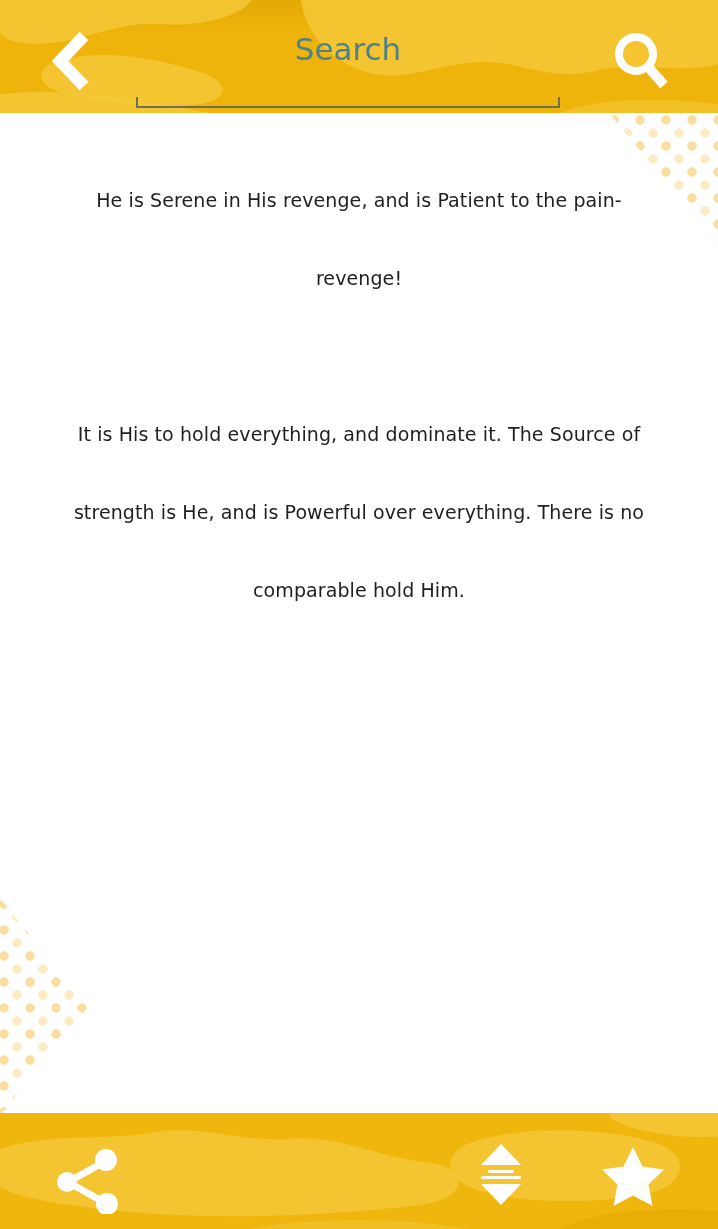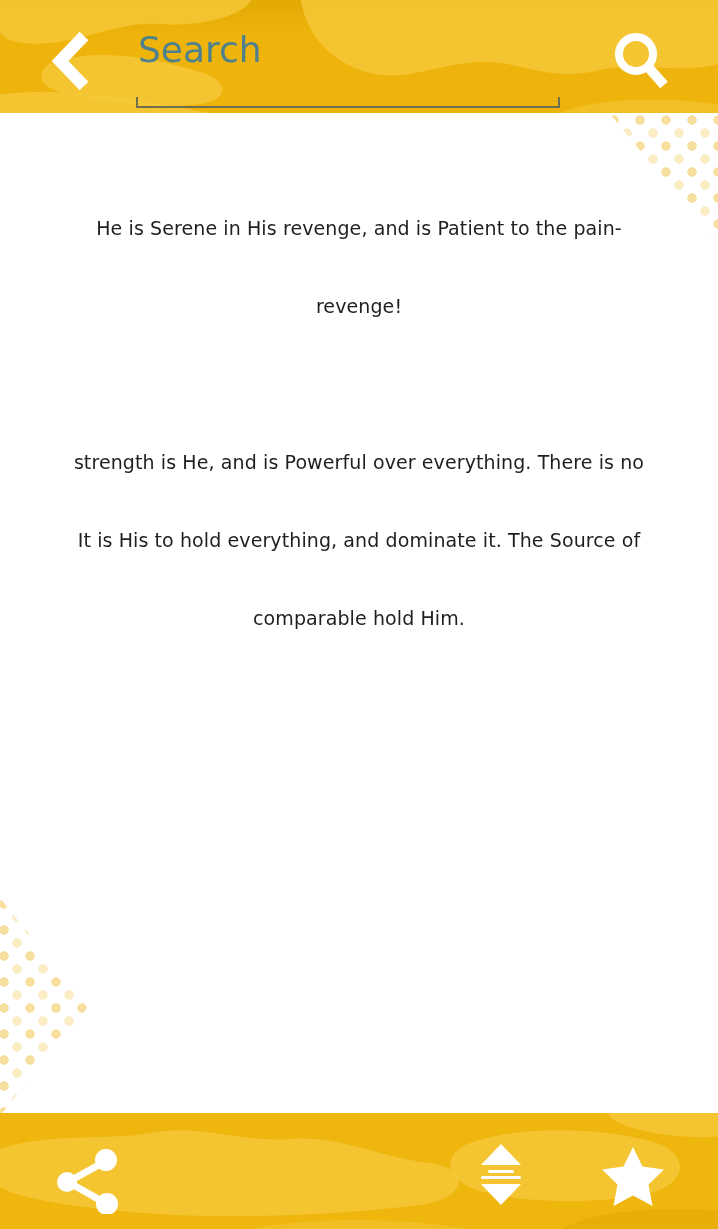--- a/index.html
+++ b/index.html
@@ -19,37 +19,37 @@
   .header svg.blobs,.footer svg.blobs{position:absolute;top:0;left:0;display:block;}
 
   .back-btn{
     position:absolute;left:46px;top:28px;width:48px;height:66px;
     background:transparent;border:none;cursor:pointer;padding:0;
   }
   .search-field{position:absolute;left:136px;top:16px;width:424px;height:92px;}
   .search-input{
     display:block;width:100%;height:66px;box-sizing:border-box;
     background:transparent;border:none;outline:none;
-    text-align:left;font-size:36px;color:#3b5f68;
+    text-align:center;font-size:31px;color:#3b5f68;
     font-family:"DejaVu Sans","Liberation Sans",sans-serif;
   }
   .search-input::placeholder{color:#4E818C;opacity:1;}
   .search-underline{
     position:absolute;left:0;right:0;bottom:0;height:9px;
     border-left:2px solid #6F7052;border-right:2px solid #6F7052;border-bottom:2px solid #6F7052;
   }
   .search-btn{
     position:absolute;left:606px;top:24px;width:68px;height:70px;
     background:transparent;border:none;cursor:pointer;padding:0;
   }
 
   
   .content{
     position:absolute;top:113px;left:0;width:718px;height:959px;
-    overflow:hidden;padding-top:76px;box-sizing:border-box;z-index:1;
+    overflow:hidden;padding-top:48px;box-sizing:border-box;z-index:1;
   }
   .para{margin:0 0 78px 0;}
   .line{
     height:78px;line-height:78px;text-align:center;white-space:nowrap;
     font-size:19px;color:#1F1F1F;letter-spacing:0.1px;
   }
 
   
   .dots{
     position:absolute;z-index:2;pointer-events:none;
@@ -123,22 +123,22 @@
       </svg>
     </button>
   </div>
 
   <div class="content">
     <div class="para">
       <div class="line">He is Serene in His revenge, and is Patient to the pain-</div>
       <div class="line">revenge!</div>
     </div>
     <div class="para">
+      <div class="line">It is His to hold everything, and dominate it. The Source of</div>
       <div class="line">strength is He, and is Powerful over everything. There is no</div>
-      <div class="line">It is His to hold everything, and dominate it. The Source of</div>
       <div class="line">comparable hold Him.</div>
     </div>
   </div>
 
   <div class="dots dots-top-right"></div>
   <div class="dots dots-bottom-left"></div>
 
   <div class="footer">
     <svg class="blobs" width="718" height="116" viewBox="0 0 718 116" aria-hidden="true">
       <path fill="#F4C837" opacity="0.85" d="M-10,40 C40,18 110,28 150,20 C200,10 240,30 290,26 C340,22 380,45 430,50 C470,55 470,85 420,92 C340,102 220,108 120,98 C40,90 -10,80 -10,60 Z"></path>

